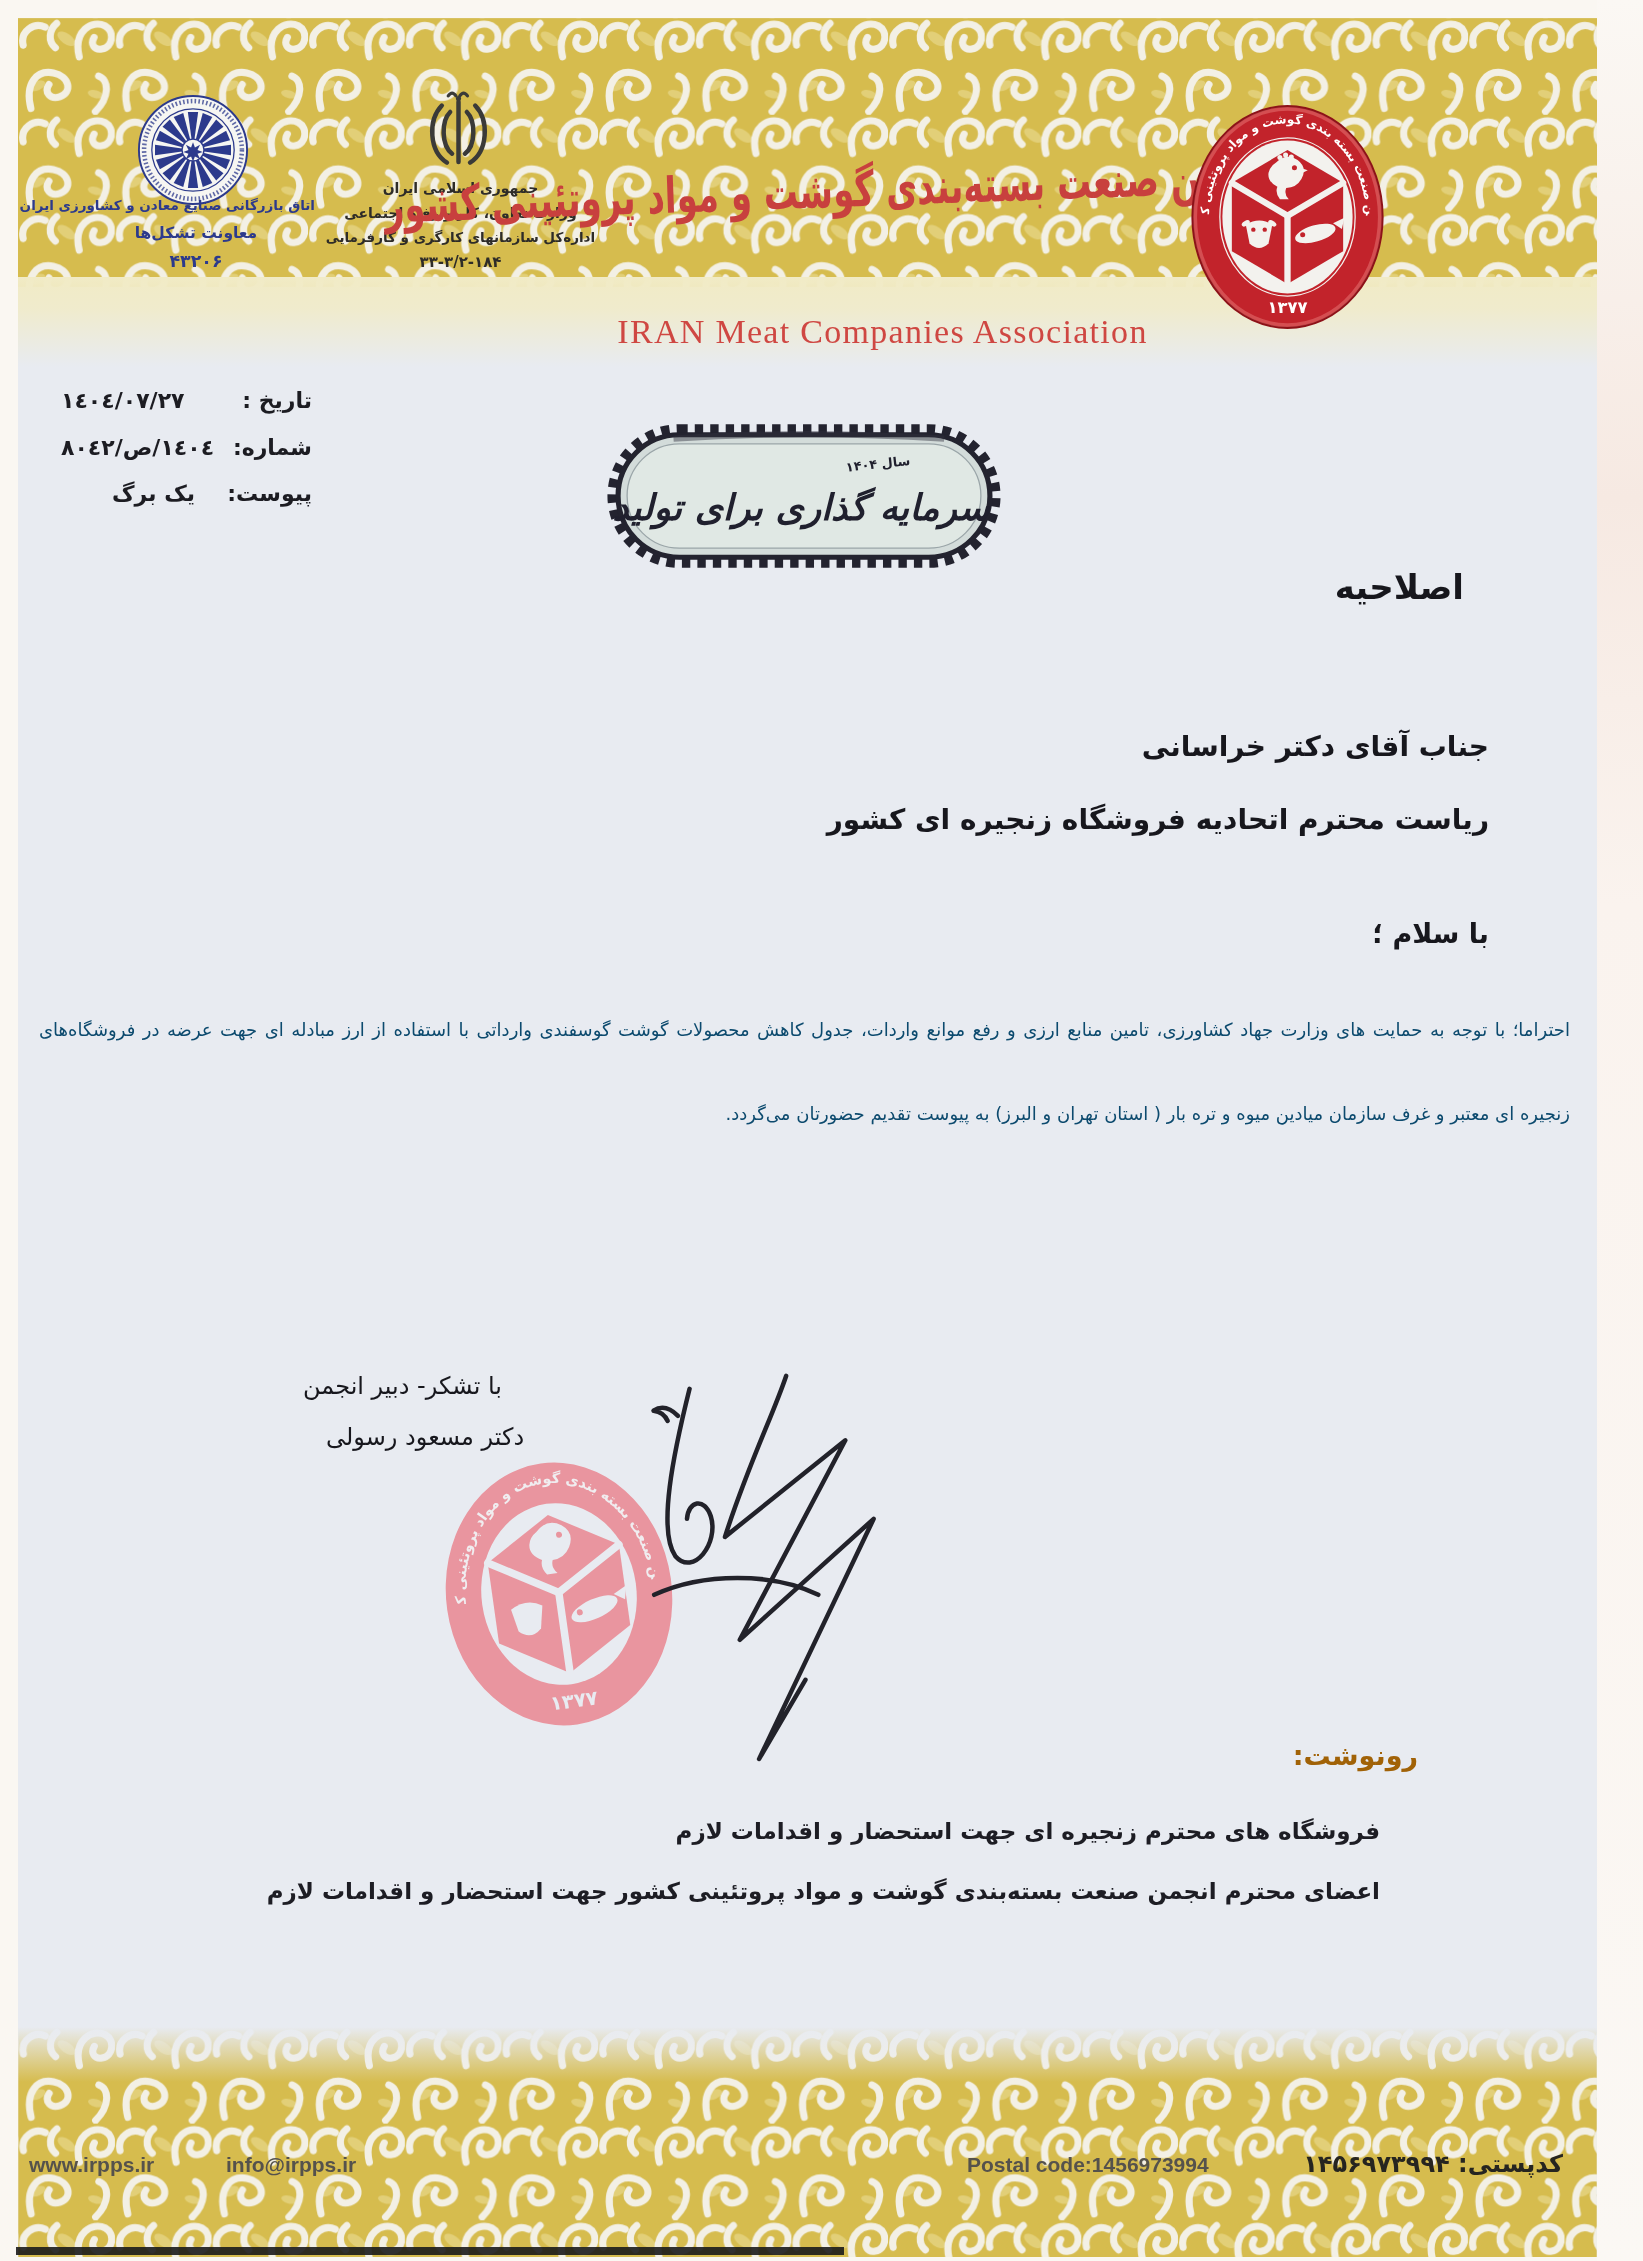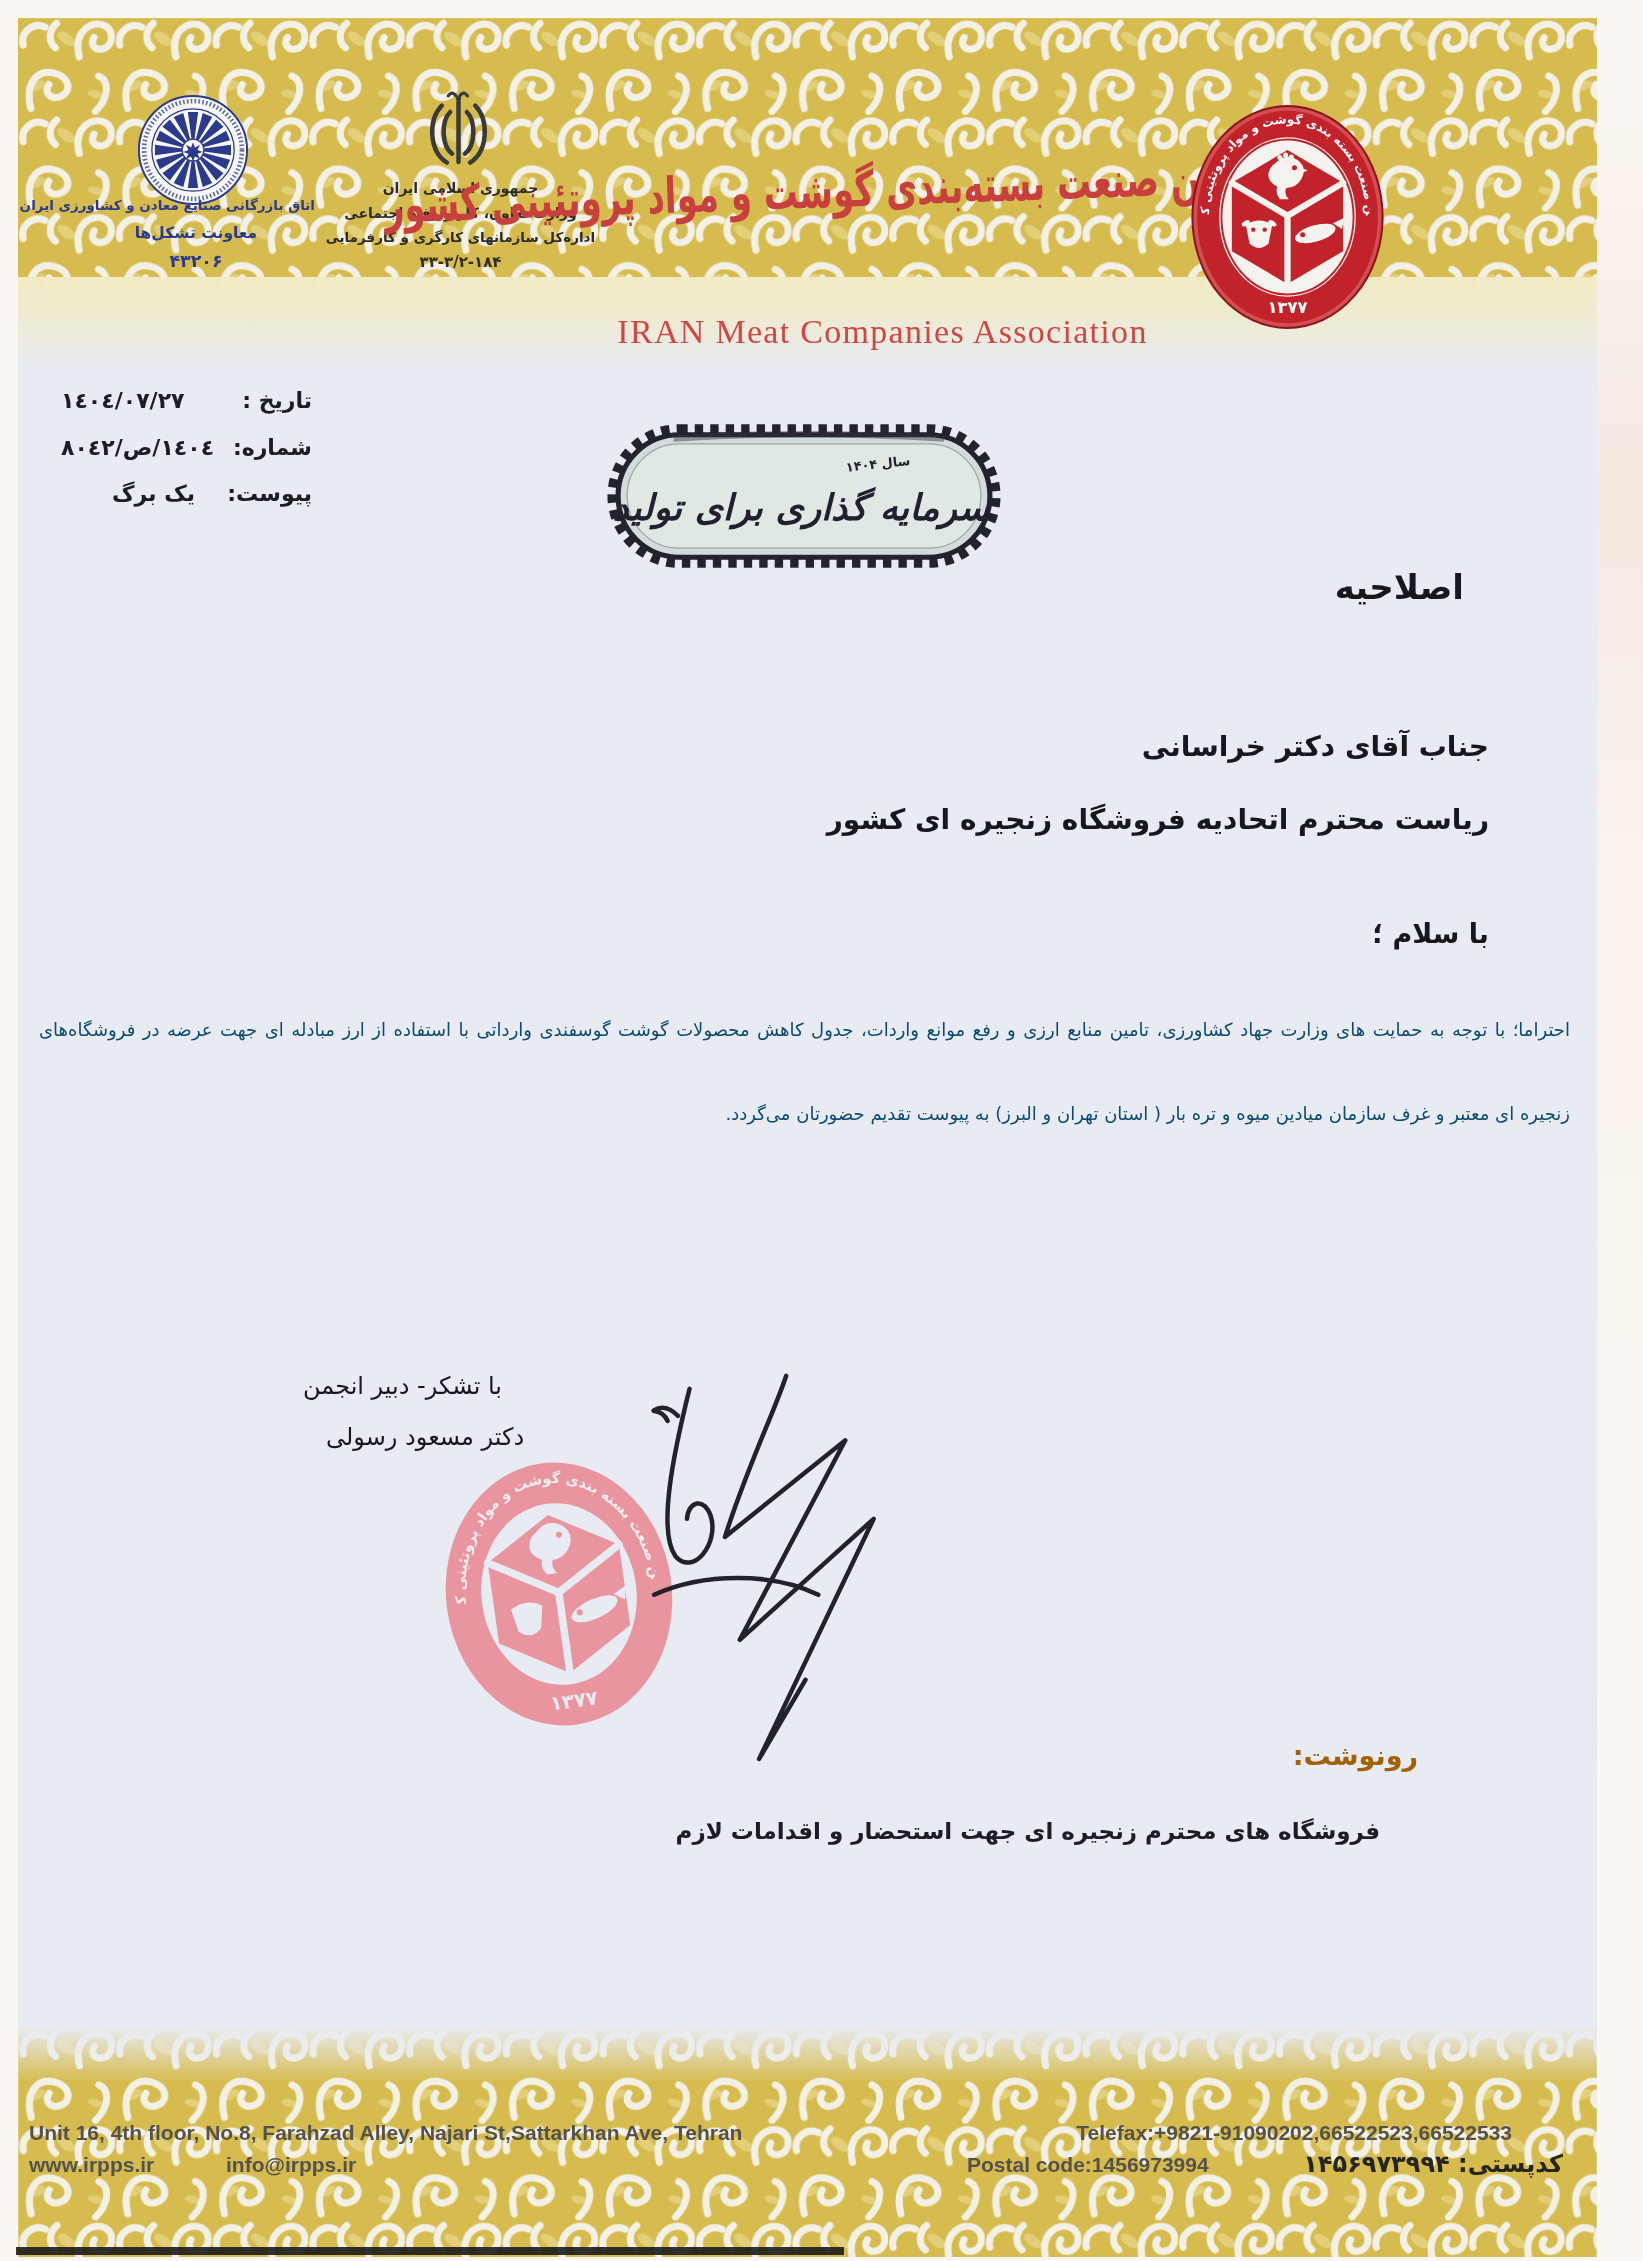--- a/index.html
+++ b/index.html
@@ -217,20 +217,21 @@
     <g stroke="#22222a" stroke-width="7" fill="none" stroke-linecap="round" stroke-linejoin="round">
       <path d="M132,102 q-20,-20 -38,-8 q16,2 22,16"></path>
       <path d="M150,60 C125,160 100,280 128,320 C156,352 196,300 183,258 C173,228 148,234 146,262"></path>
       <path d="M300,40 C280,100 240,180 205,290 L392,140 L228,450 L436,262 L258,635 L330,512"></path>
       <path d="M95,380 C170,345 280,345 350,380"></path>
     </g>
   </svg>
 
   <div class="abs z2 fa cc-label nowrap" style="right:226px;top:1740px">رونوشت:</div>
   <div class="abs z2 fa cc-line nowrap" style="right:264px;top:1818px">فروشگاه های محترم زنجیره ای جهت استحضار و اقدامات لازم</div>
+  <div class="abs z2 fa cc-line nowrap" style="right:264px;top:1878px">اعضای محترم انجمن صنعت بسته‌بندی گوشت و مواد پروتئینی کشور جهت استحضار و اقدامات لازم</div>
 
   <svg class="band-svg" style="top:2027px" width="1579" height="230" viewBox="0 0 2450 357">
     <defs>
       <pattern id="sw2" width="150" height="150" patternUnits="userSpaceOnUse">
         <rect width="150" height="150" fill="#d6bc4e"></rect>
         <g fill="#e4d27c" opacity=".9">
           <ellipse cx="75" cy="32" rx="16" ry="8" transform="rotate(35 75 32)"></ellipse>
           <ellipse cx="30" cy="105" rx="13" ry="7" transform="rotate(-25 30 105)"></ellipse>
           <ellipse cx="120" cy="118" rx="12" ry="6" transform="rotate(15 120 118)"></ellipse>
         </g>
@@ -241,24 +242,20 @@
           <path d="M8,42 C3,20 25,6 42,14"></path>
           <path d="M60,8 C48,18 46,36 58,46"></path>
         </g>
       </pattern>
     </defs>
     <rect width="2450" height="357" fill="url(#sw2)"></rect>
   </svg>
   <div class="band-bottom-fade"></div>
 
 
-  <div class="abs z5 foot-en nowrap" style="left:29px;top:2121px;width:1483px;display:flex;justify-content:space-between">
-    <span>Unit 16, 4th floor, No.8, Farahzad Alley, Najari St,Sattarkhan Ave, Tehran</span>
-    <span>Telefax:+9821-91090202,66522523,66522533</span>
-  </div>
 
   <div class="abs z5 foot-en nowrap" style="left:29px;top:2153px">www.irpps.ir</div>
   <div class="abs z5 foot-en nowrap" style="left:226px;top:2153px">info@irpps.ir</div>
   <div class="abs z5 foot-en nowrap" style="left:967px;top:2153px">Postal code:1456973994</div>
   <div class="abs z5 fa foot-fa nowrap" style="right:81px;top:2150px">کدپستی: ۱۴۵۶۹۷۳۹۹۴</div>
 
   <div class="right-margin"></div>
   <div class="scan-strip z6"></div>
 </div>
 

